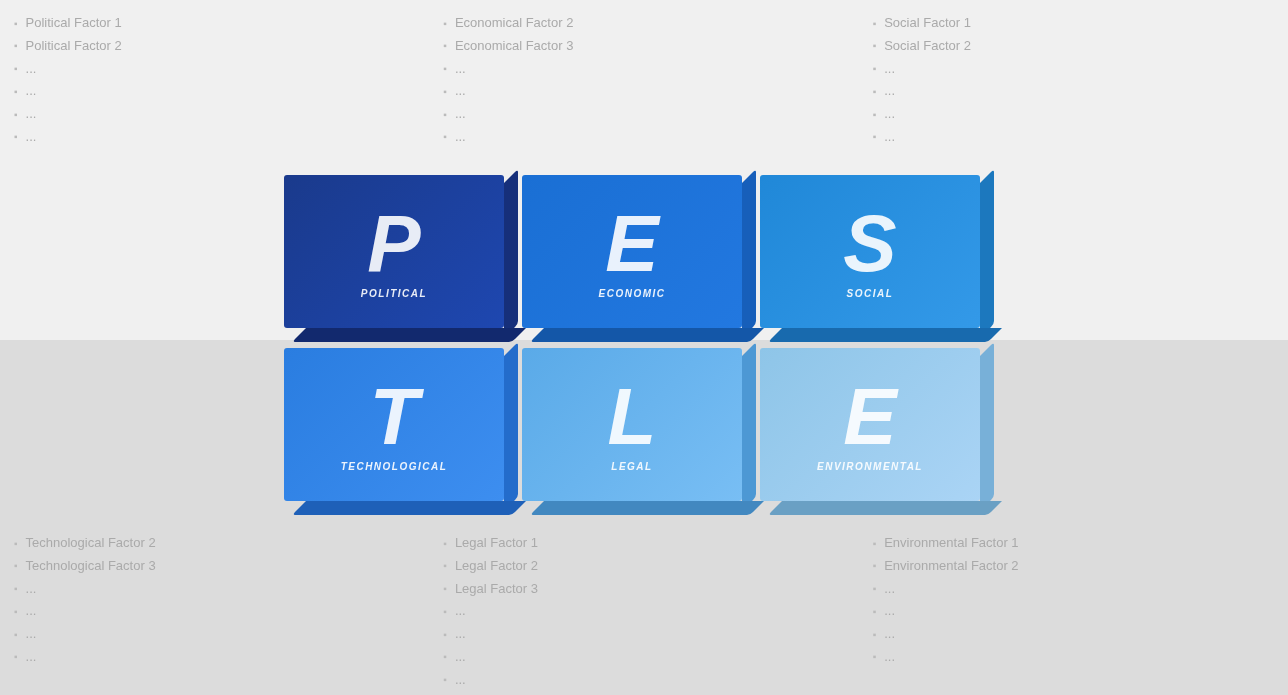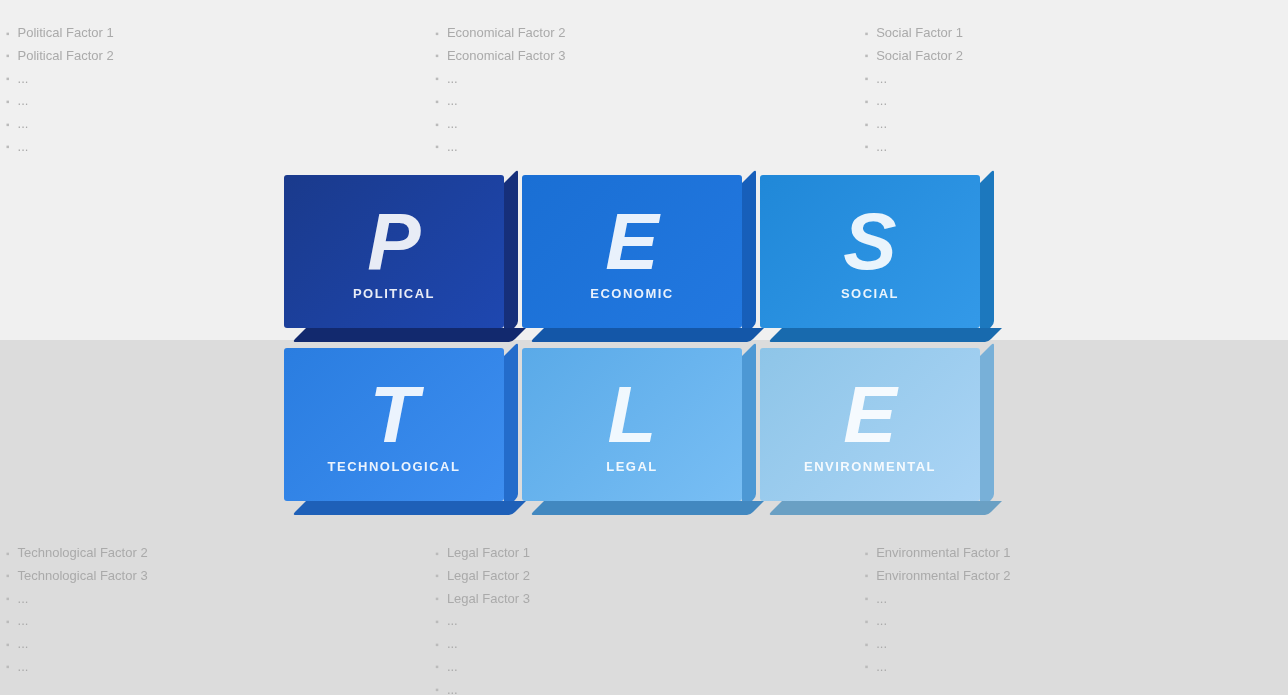--- a/index.html
+++ b/index.html
@@ -42,22 +42,21 @@
     }
     .lists-bottom {
       position: absolute;
       top: 520px; left: 0; right: 0;
       bottom: 0;
       display: flex;
     }
 
     .list-col {
       flex: 1;
-      padding: 12px 20px 0 6px;
-      margin-top: 10px;
+      padding: 12px 20px 0 14px;
     }
 
     .list-col ul {
       list-style: none;
       padding: 0;
     }
     .list-col ul li {
       font-size: 13px;
       color: #aaa;
       line-height: 1.75;
@@ -100,25 +99,26 @@
 
     .tile-letter {
       font-size: 80px;
       font-weight: 900;
       color: rgba(255,255,255,0.9);
       line-height: 1;
       font-style: italic;
     }
 
     .tile-label {
-      font-size: 13px;
+      font-size: 10px;
       font-weight: 700;
       color: rgba(255,255,255,0.9);
       letter-spacing: 1.5px;
       margin-top: 4px;
+      font-style: italic;
       text-align: center;
     }
 
     
     .tile-3d {
       position: relative;
       width: 220px;
       height: 155px;
       display: flex;
       flex-direction: column;

